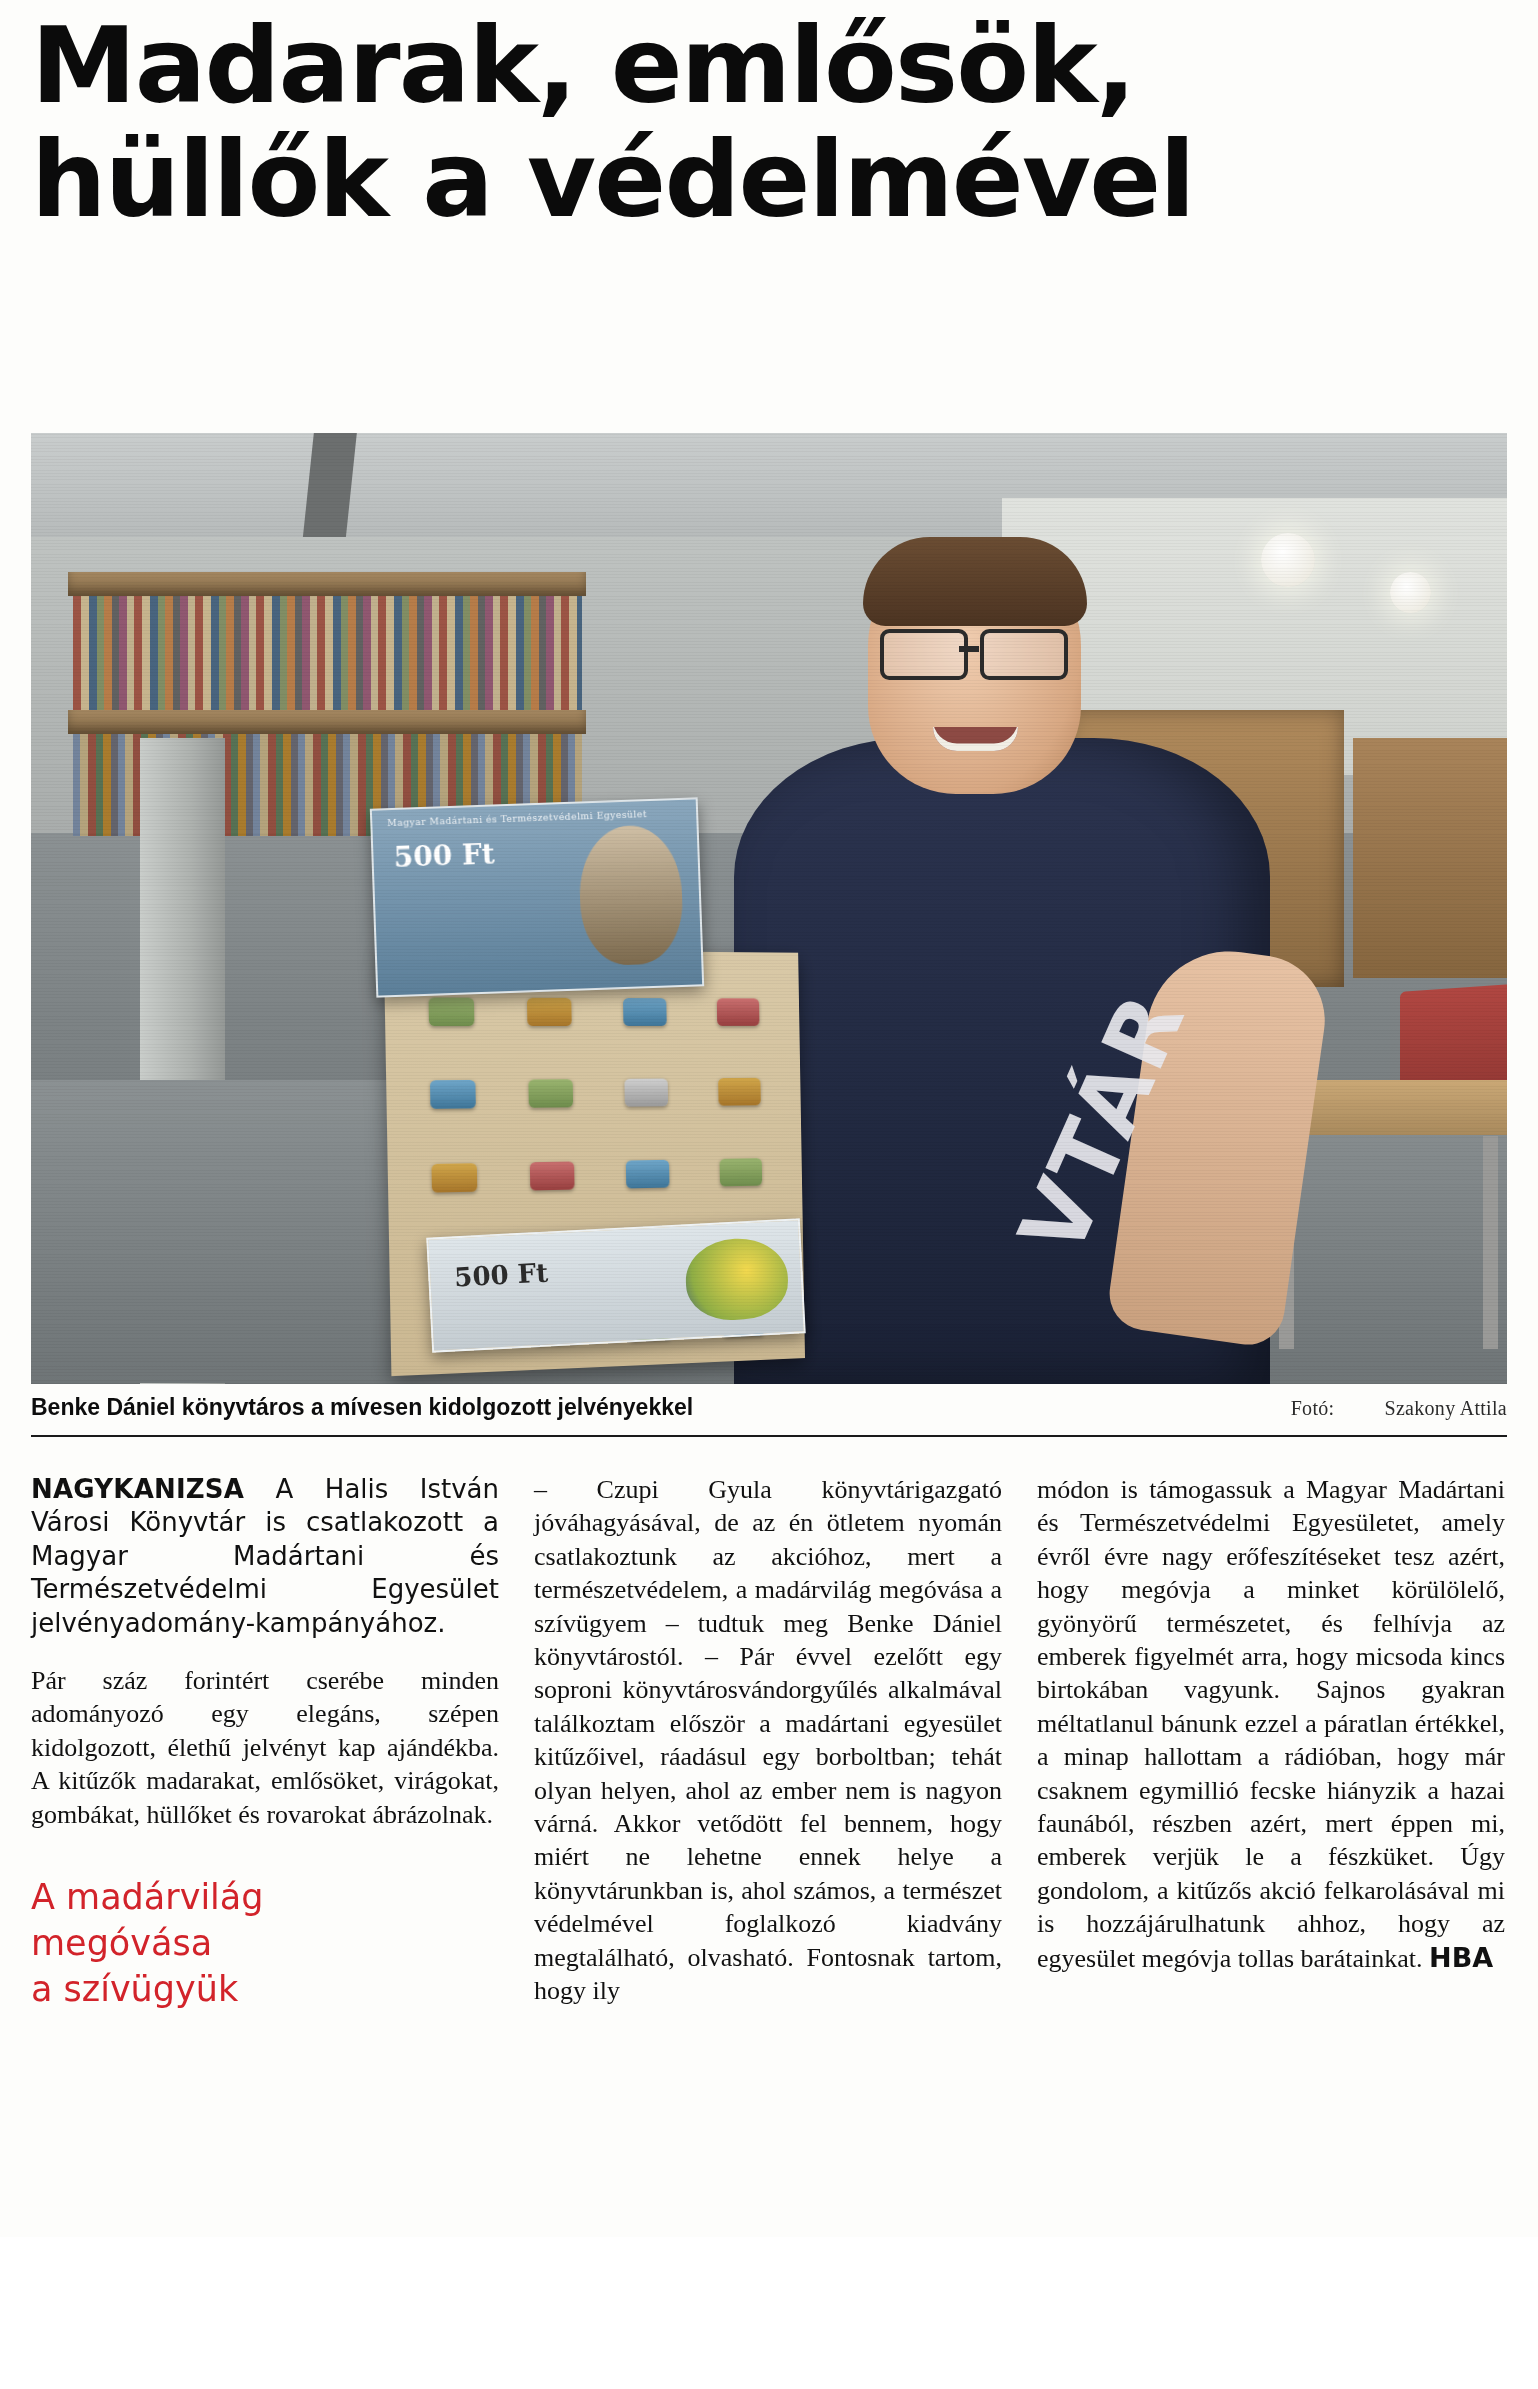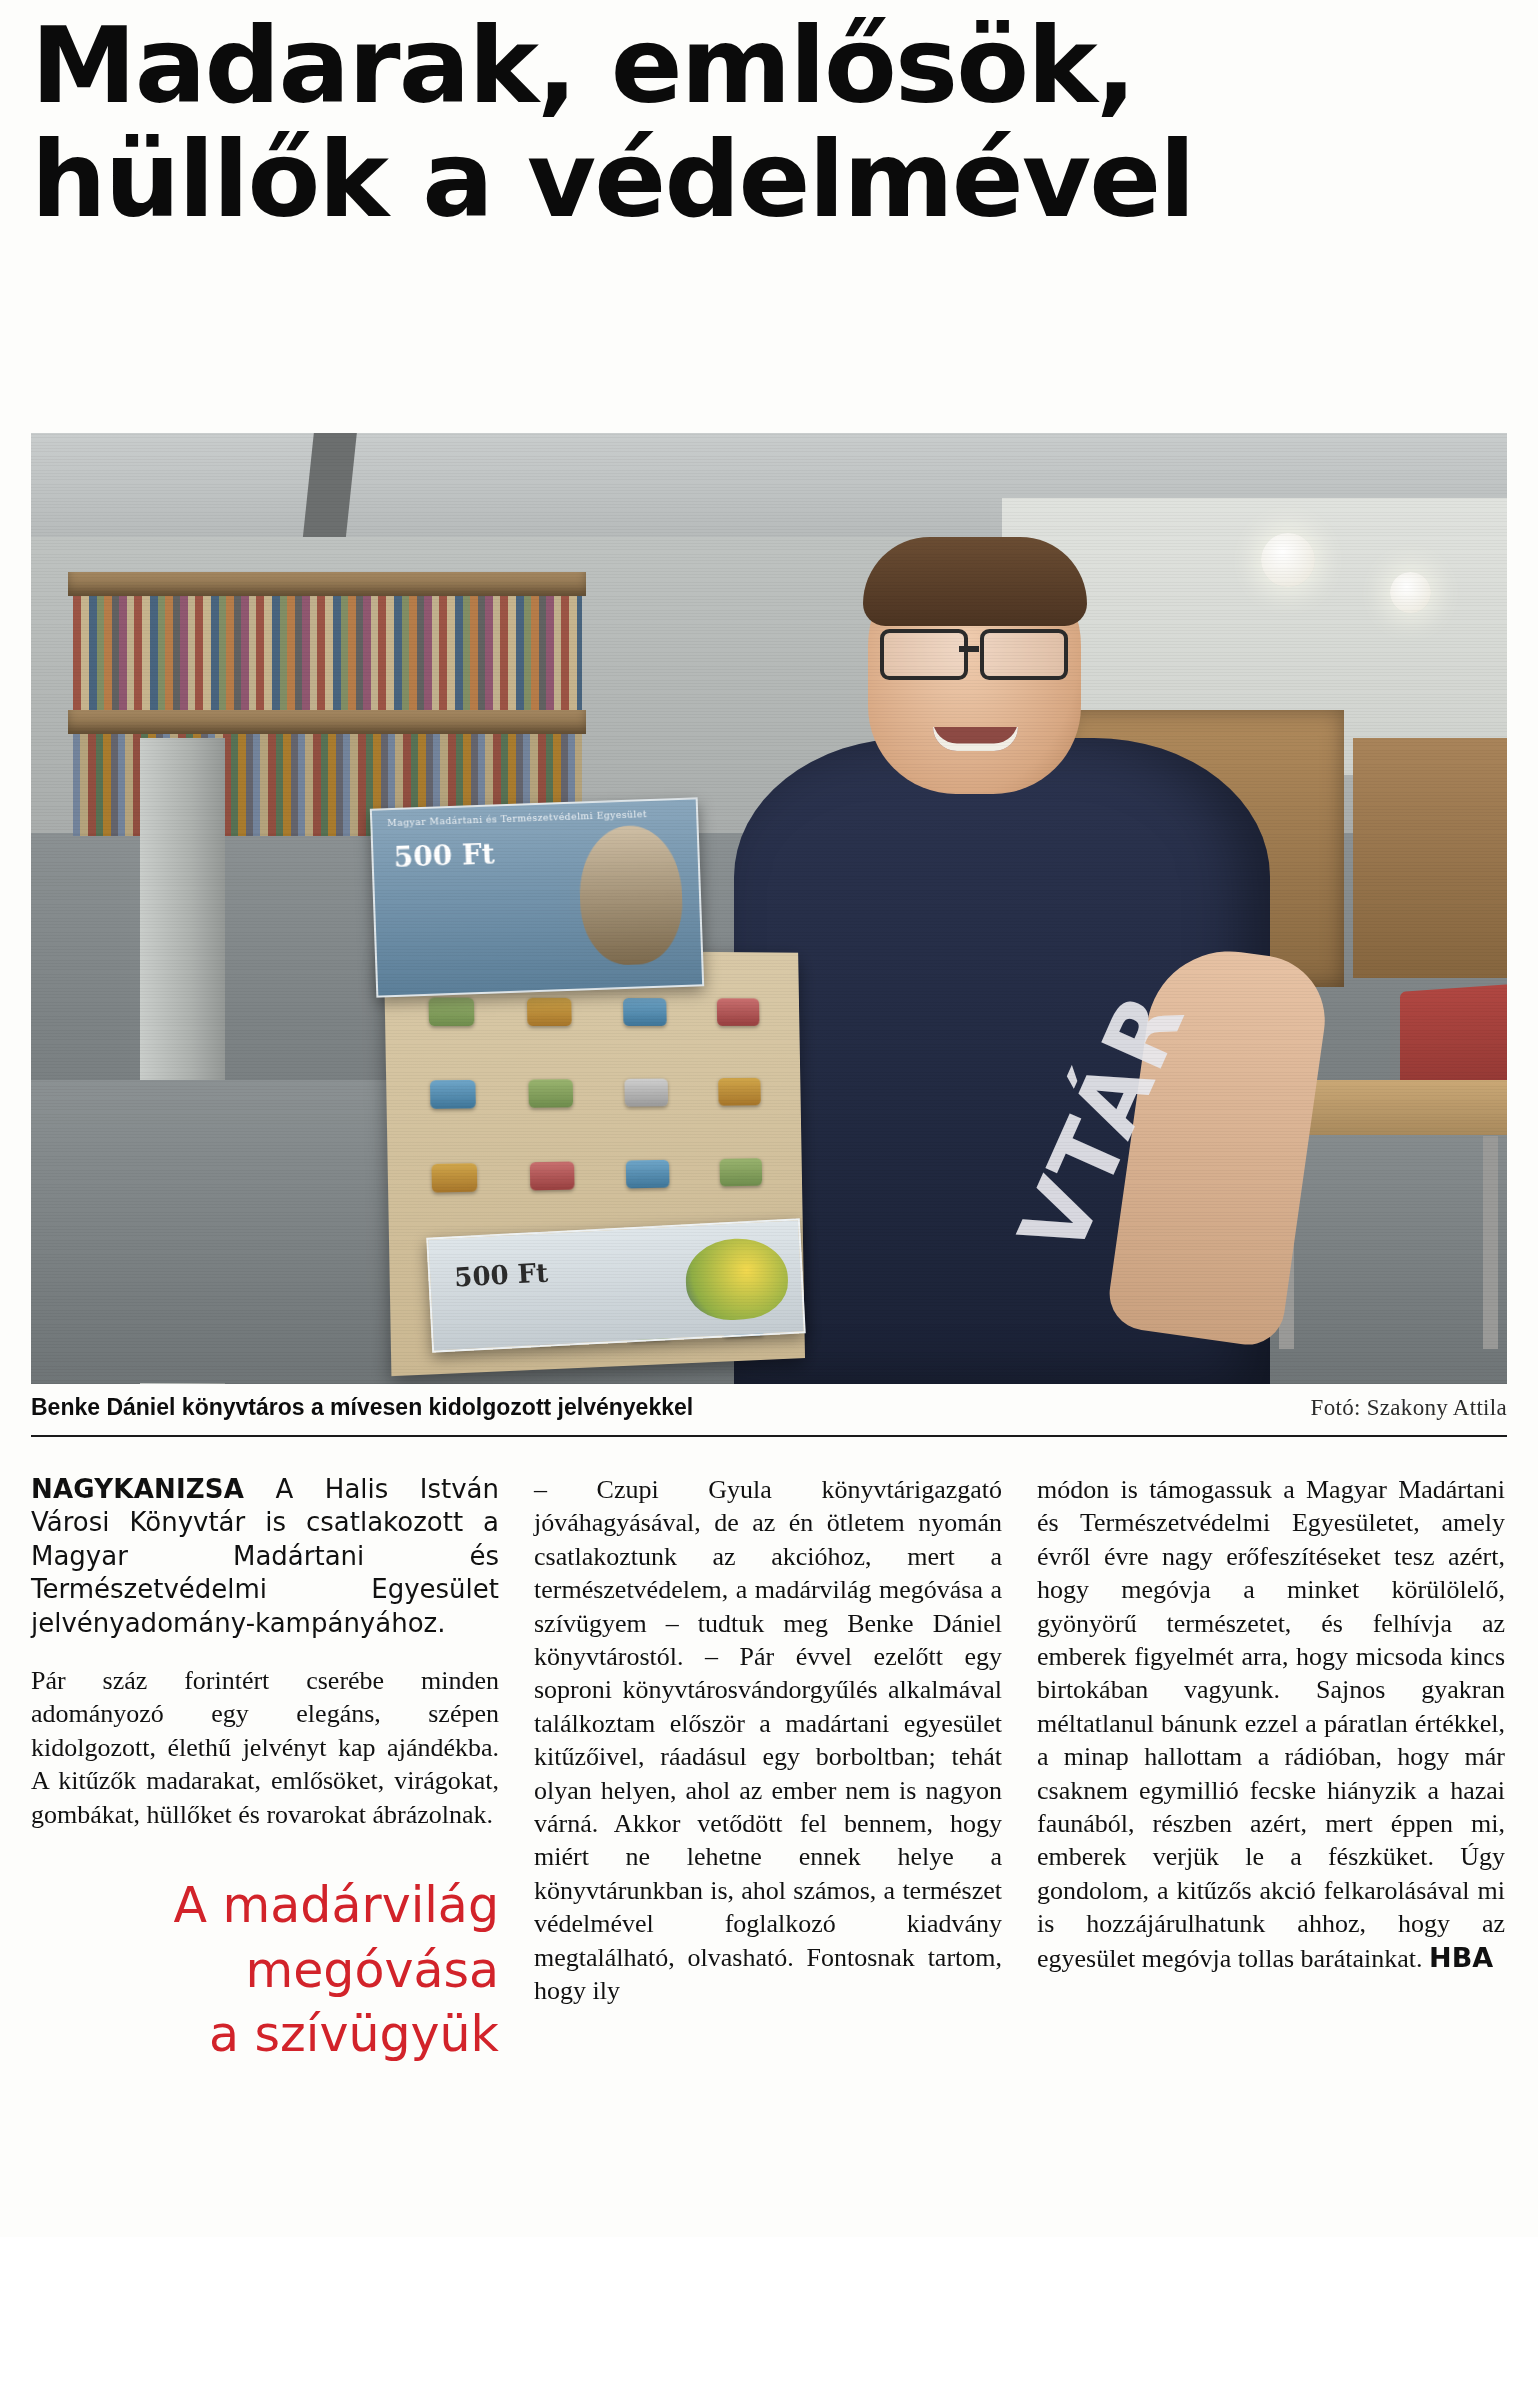--- a/index.html
+++ b/index.html
@@ -266,21 +266,21 @@
     font-weight: 700;
     font-size: 23px;
     color: #0d0d0d;
   }
   .caption-right {
     font-family: "Liberation Serif", serif;
     font-size: 23px;
     color: #2b2b2b;
     letter-spacing: 0.3px;
   }
-  .caption-right .sc { font-size: 23px; }
+  .caption-right .sc { font-size: 20px; margin-left: 44px; }
 
   .rule {
     position: absolute;
     left: 31px;
     top: 1435px;
     width: 1476px;
     height: 1.8px;
     background: #1a1a1a;
   }
 
@@ -318,24 +318,24 @@
     font-weight: 700;
     letter-spacing: 0.2px;
   }
   .col1-body {
     margin-top: 24px !important;
   }
   .pullquote {
     margin-top: 43px;
     font-family: "DejaVu Sans", sans-serif;
     font-weight: 400;
-    font-size: 49px;
+    font-size: 35px;
     line-height: 1.32;
     color: #d2232a;
-    text-align: right;
+    text-align: left;
   }
   .byline {
     font-family: "DejaVu Sans", sans-serif;
     font-weight: 700;
     font-size: 27px;
   }
 </style>
 </head>
 <body>
 

